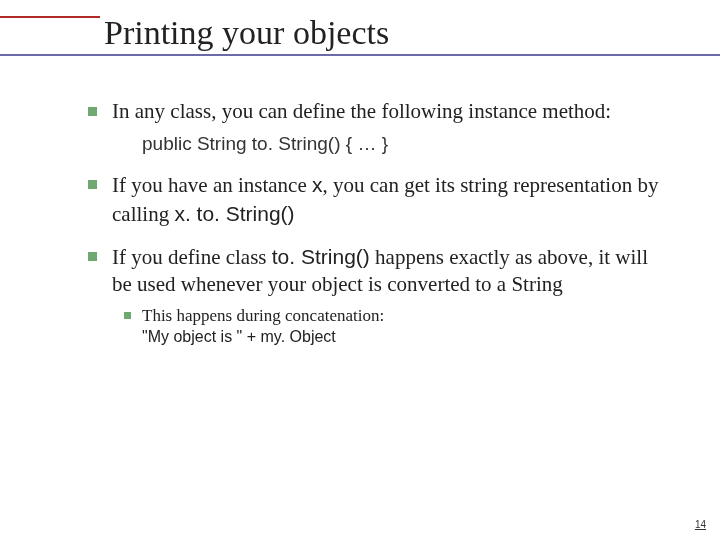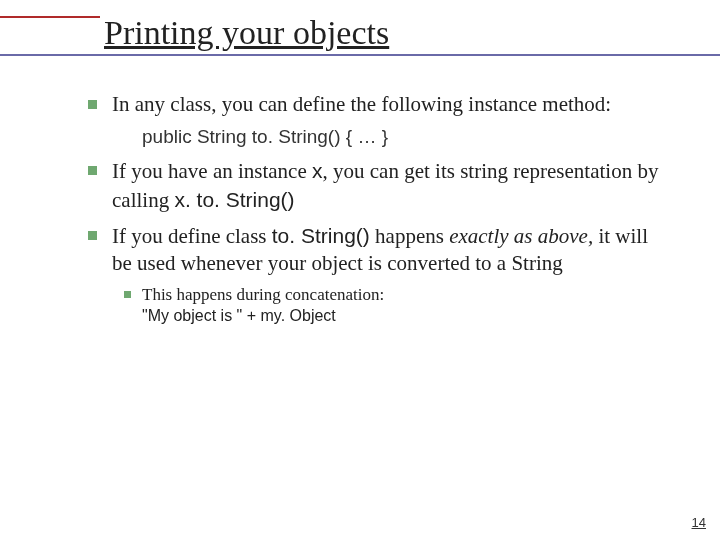--- a/index.html
+++ b/index.html
@@ -9,21 +9,20 @@
     height: 540px;
     background: #fff;
     font-family: "Times New Roman", Times, serif;
     color: #222;
     position: relative;
     overflow: hidden;
   }
   .title-bar {
     position: relative;
     padding: 14px 0 10px 0;
-    text-decoration: underline;
   }
   .title-underline {
     position: absolute;
     left: 0;
     top: 16px;
     height: 36px;
     border-top: 2px solid #b02a2a;
     border-bottom: 2px solid #6a6aa8;
     width: 100px;
   }
@@ -40,21 +39,21 @@
     font-weight: normal;
     line-height: 1.1;
   }
   .content {
     padding: 22px 48px 0 88px;
     font-size: 21px;
     line-height: 1.3;
   }
   .bul {
     position: relative;
-    margin: 8px 0 6px 0;
+    margin: 15px 0 6px 0;
     padding-left: 24px;
   }
   .bul .sq {
     position: absolute;
     left: 0;
     top: 9px;
     width: 9px;
     height: 9px;
     background: #6fa870;
   }
@@ -78,27 +77,27 @@
     height: 7px;
     background: #6fa870;
   }
   .code {
     font-family: Verdana, Geneva, sans-serif;
     font-size: 19px;
   }
   .codeInline {
     font-family: Verdana, Geneva, sans-serif;
   }
-  .ital { font-style: italic; }
+  .ital { }
   .pagenum {
     position: absolute;
     right: 14px;
     bottom: 10px;
     font-family: Arial, sans-serif;
-    font-size: 13px;
+    font-size: 10px;
     color: #333;
     text-decoration: underline;
   }
   .sub2line {
     font-family: Verdana, Geneva, sans-serif;
     font-size: 16px;
     margin-left: 0;
   }
 </style>
 </head>

